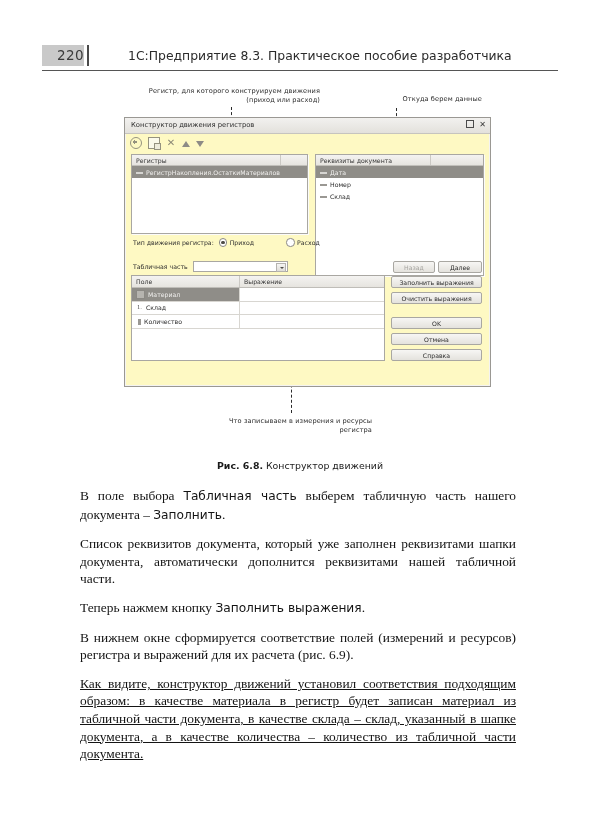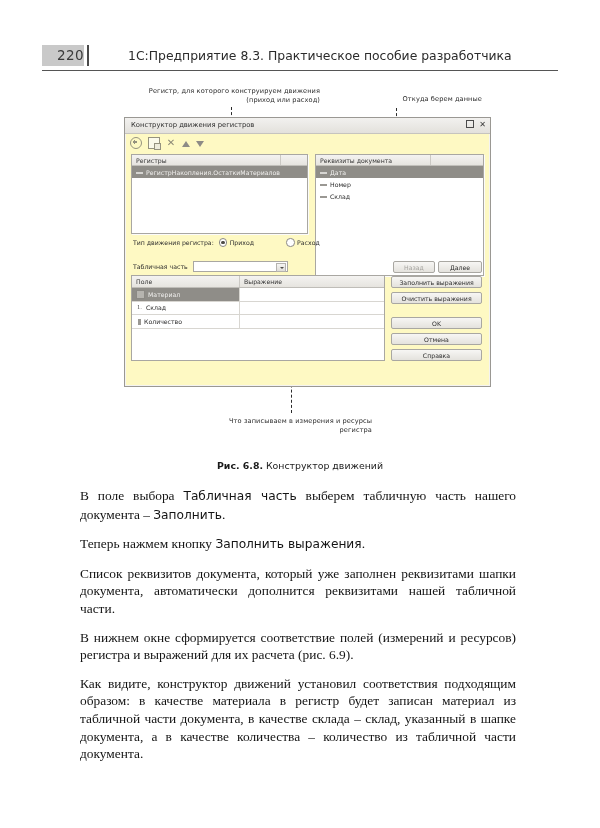--- a/index.html
+++ b/index.html
@@ -466,21 +466,21 @@
   }
   .body-text p {
     margin: 0 0 11px 0;
     font-family: "Liberation Serif", serif;
     font-size: 13.4px;
     line-height: 17.6px;
     text-align: justify;
     color: #141414;
     hyphens: manual;
   }
-  .body-text p:last-child { margin-bottom: 12px; }
+  .body-text p:last-child { margin-bottom: 12px; text-decoration: underline; }
   .ui-term { font-family: "DejaVu Sans", sans-serif; font-size: 12.2px; }
 </style>
 </head>
 <body>
 
 <div class="page-header">
   <div class="page-number">220</div>
   <div class="header-rule-v"></div>
   <div class="header-title">1С:Предприятие 8.3. Практическое пособие разработчика</div>
   <div class="header-rule-h"></div>
@@ -599,17 +599,17 @@
 
   </div>
 </div>
 
 <div class="caption">
   <b>Рис. 6.8.</b><span> Конструктор движений</span>
 </div>
 
 <div class="body-text">
   <p><span>В поле выбора </span><span class="ui-term">Табличная часть</span><span> выберем табличную часть нашего документа – </span><span class="ui-term">Заполнить</span><span>.</span></p>
+  <p>Список реквизитов документа, который уже заполнен реквизитами шапки документа, автоматически дополнится реквизитами нашей табличной части.</p>
   <p><span>Теперь нажмем кнопку </span><span class="ui-term">Заполнить выражения</span><span>.</span></p>
-  <p>Список реквизитов документа, который уже заполнен реквизитами шапки документа, автоматически дополнится реквизитами нашей табличной части.</p>
   <p>В нижнем окне сформируется соответствие полей (измерений и ресурсов) регистра и выражений для их расчета (рис. 6.9).</p>
   <p>Как видите, конструктор движений установил соответствия подходящим образом: в качестве материала в регистр будет записан материал из табличной части документа, в качестве склада – склад, указанный в шапке документа, а в качестве количества – количество из табличной части документа.</p>
 </div>
 
 </body></html>

